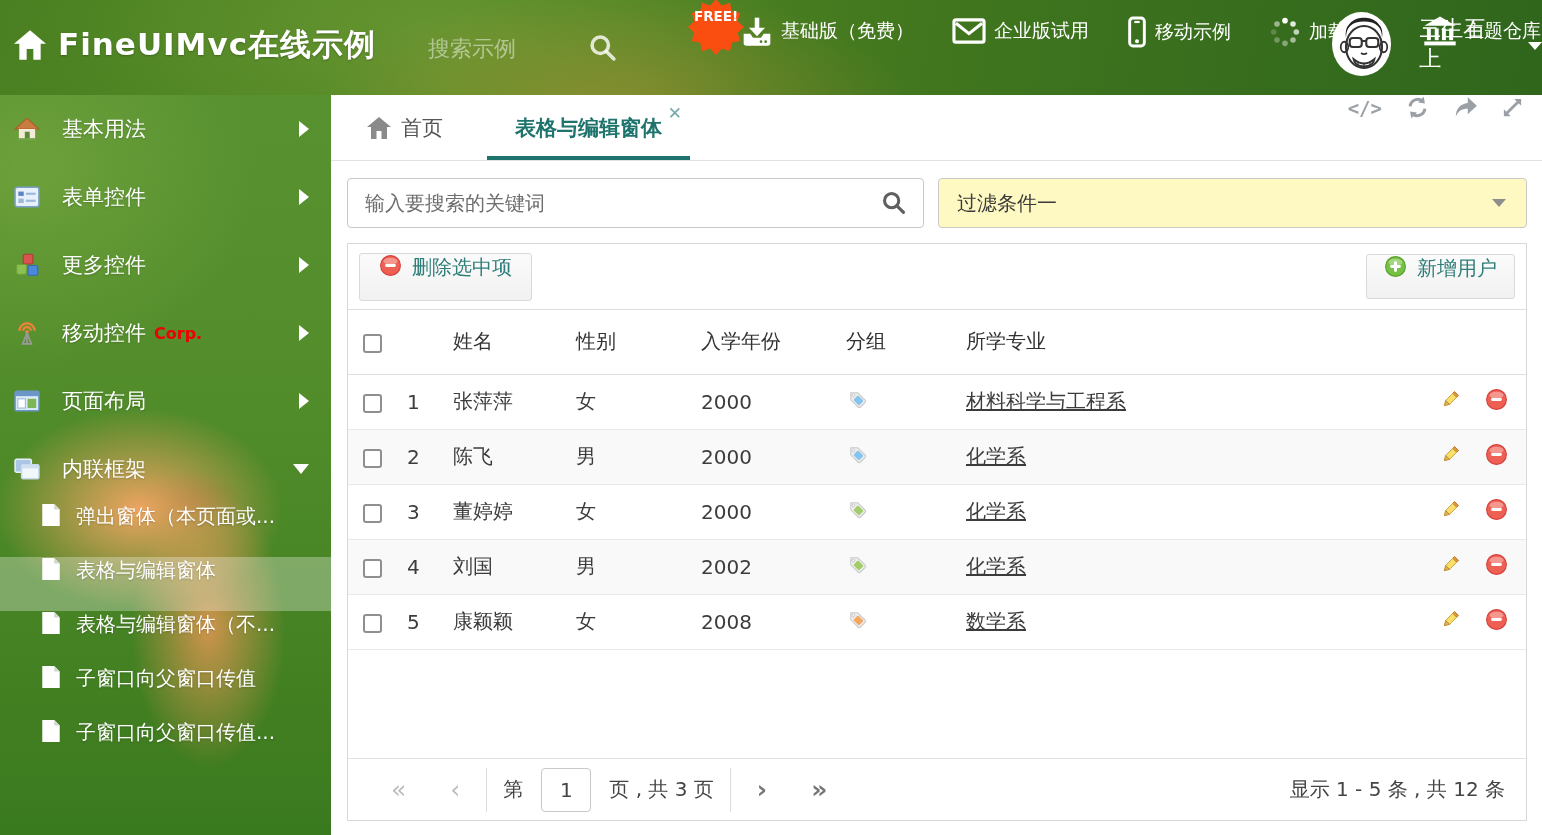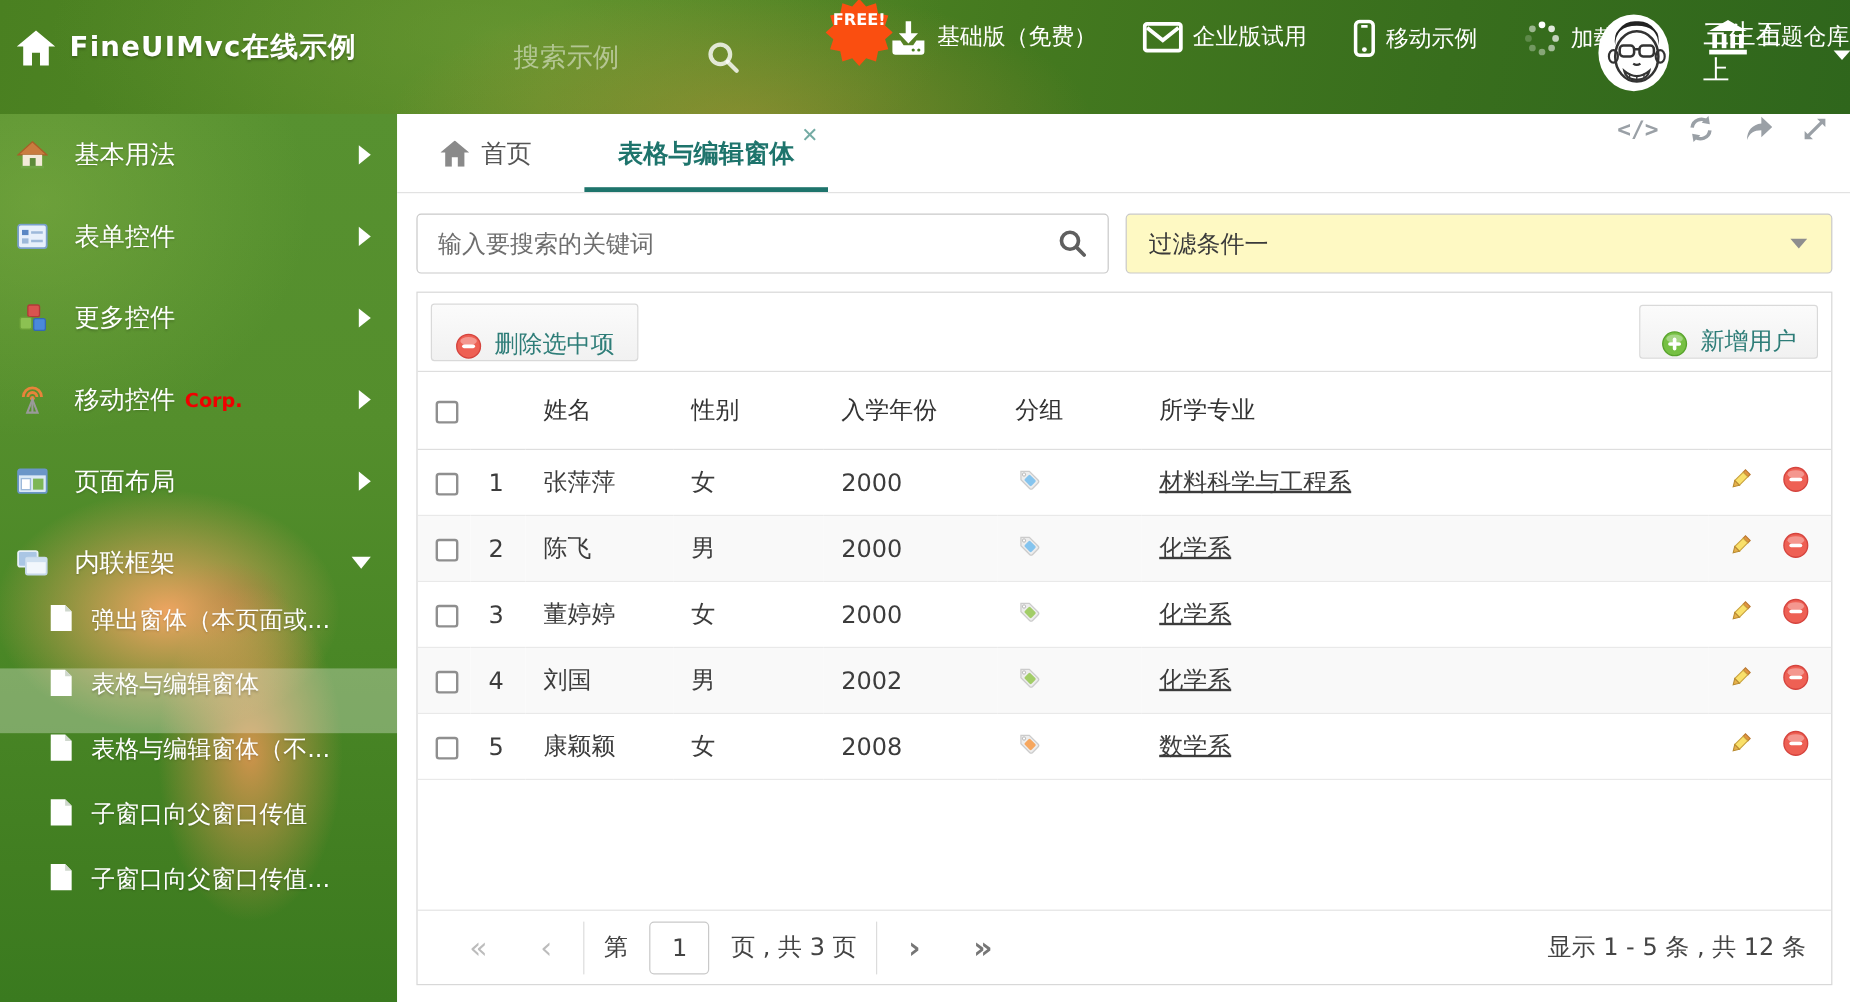--- a/index.html
+++ b/index.html
@@ -8,21 +8,21 @@
   body { position:relative; background:#fff; }
 
   
   .app-header { position:absolute; top:0; left:0; width:1542px; height:95px;
     background:
       radial-gradient(ellipse 420px 160px at 40% 108%, rgba(196,150,60,.45), rgba(196,150,60,0) 70%),
       radial-gradient(ellipse 500px 190px at 27% 30%, rgba(120,160,60,.45), rgba(120,160,60,0) 75%),
       linear-gradient(100deg, #4a8021 0%, #558b26 30%, #44791f 55%, #386e1d 78%, #2f661c 100%);
     color:#fff; }
   .logo-area { position:absolute; left:14px; top:24px; display:flex; align-items:center; gap:12px; }
-  .logo-text { font-size:23px; font-weight:bold; letter-spacing:1px;
+  .logo-text { font-size:31px; font-weight:bold; letter-spacing:1px;
     text-shadow:0 1px 2px rgba(0,0,0,.25); }
   .header-search { position:absolute; left:428px; top:28px; width:210px; height:40px;
     display:flex; align-items:center; }
   .header-search input { width:160px; background:transparent; border:none; outline:none;
     color:rgba(255,255,255,.92); font-size:22px; font-family:inherit; }
   .header-search input::placeholder { color:rgba(255,255,255,.48); }
   .free-badge { position:absolute; left:688px; top:-1px; width:56px; height:56px; }
   .free-badge text { font-size:13px; font-weight:bold; fill:#fff; }
   .header-nav { position:absolute; left:722px; top:16px; display:flex; align-items:flex-start; gap:0; }
   .nav-item { display:flex; flex-direction:row; align-items:center; gap:8px;
@@ -89,21 +89,21 @@
     display:flex; align-items:center; background:#fef9c3; cursor:pointer; }
   .select-box .select-value { font-size:20px; color:#3a3a3a; padding-left:18px; }
   .select-box .caret { margin-left:auto; margin-right:20px; width:0; height:0;
     border-left:7px solid transparent; border-right:7px solid transparent;
     border-top:8px solid #8e8e8e; }
 
   .panel { position:absolute; left:16px; right:15px; top:148px; bottom:14px;
     border:1px solid #d8d8d8; display:flex; flex-direction:column; background:#fff; }
   .panel-toolbar { height:66px; border-bottom:1px solid #dedede; display:flex;
     align-items:center; padding:0 11px; }
-  .btn { display:flex; align-items:flex-end; gap:10px; border:1px solid #d9d9d9; border-radius:3px;
+  .btn { display:flex; align-items:flex-start; gap:10px; border:1px solid #d9d9d9; border-radius:3px;
     background:linear-gradient(#fbfbfb,#f1f1f1); cursor:pointer; color:#2e7d78; font-size:20px;
     font-family:inherit; }
   .btn-delete { height:48px; padding:0 19px; }
   .btn-add { height:45px; padding:0 17px; margin-left:auto; }
 
   table.grid { width:100%; border-collapse:collapse; table-layout:fixed; }
   table.grid th, table.grid td { font-weight:normal; text-align:left; padding:0 0 0 15px;
     font-size:20px; color:#3c3c3c; overflow:hidden; white-space:nowrap; }
   table.grid thead tr { height:64px; }
   table.grid thead th { color:#333; border-bottom:1px solid #dedede; }

